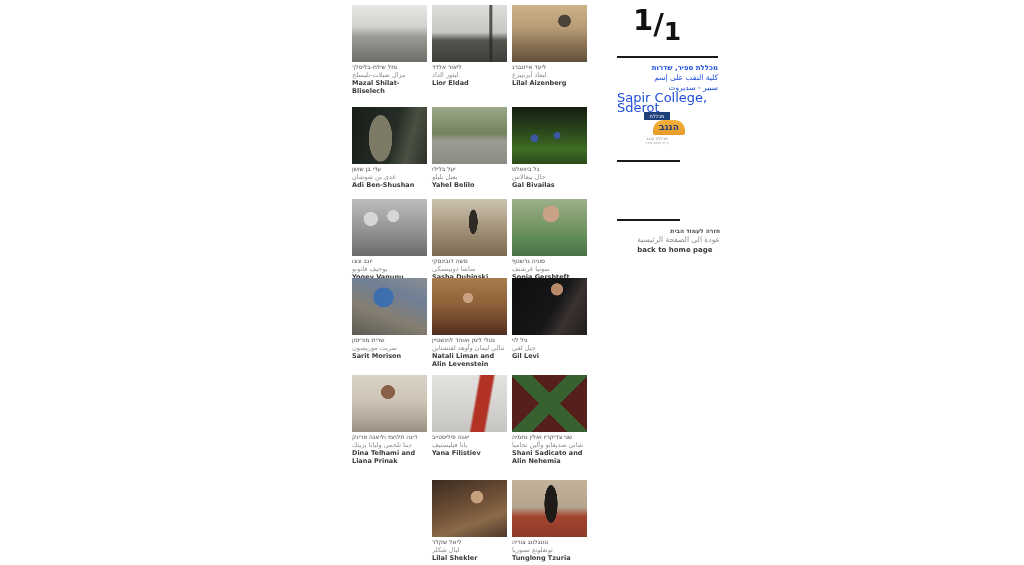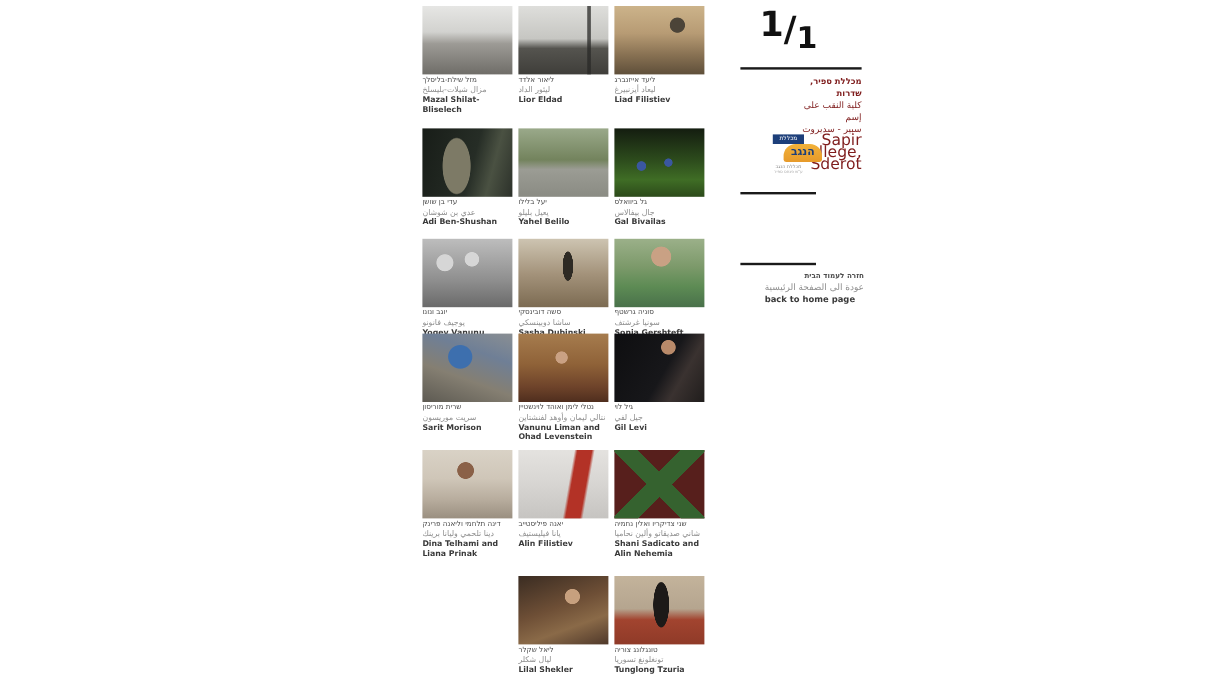--- a/index.html
+++ b/index.html
@@ -52,21 +52,21 @@
   
   .rightcol{position:absolute;left:617px;top:0;width:103px;}
   .pageindicator{position:absolute;left:16px;top:6px;color:#111;font-weight:bold;}
   .pi-top{font-size:29px;line-height:29px;vertical-align:top;}
   .pi-slash{font-size:29px;line-height:29px;vertical-align:top;position:relative;top:4px;}
   .pi-bottom{font-size:25px;line-height:25px;position:relative;top:13px;}
   .rule{position:absolute;left:0;height:0;border-top:2px solid #1a1a1a;}
   .rule-top{top:56px;width:101px;}
   .rule-mid{top:160px;width:63px;}
   .rule-low{top:219px;width:63px;}
-  .college{position:absolute;top:63px;right:2px;text-align:right;color:#7f1d1d;margin-left:47px;}
+  .college{position:absolute;top:63px;right:2px;color:#1d4ed8;}
   .college .he{font-size:7px;line-height:10px;font-weight:bold;direction:rtl;}
   .college .ar{font-size:7.5px;line-height:10px;direction:rtl;}
   .college .en{font-size:13px;line-height:10px;font-weight:normal;}
   .logo{position:absolute;top:112px;left:24px;width:32px;cursor:pointer;}
   .logo-banner{width:26px;height:8px;margin:0 auto;background:#1d3f7a;color:#fff;
     font-size:5px;line-height:8px;text-align:center;direction:rtl;}
   .logo-body{width:32px;height:15px;background:linear-gradient(180deg,#f2b23a,#e79a2a);
     border-radius:10px 10px 2px 2px;color:#1d3f7a;font-weight:bold;font-size:9px;
     line-height:15px;text-align:center;direction:rtl;margin-left:12px;}
   .logo-sub{font-size:4px;line-height:5px;color:#8a8a8a;text-align:center;direction:rtl;margin-top:1px;}
@@ -93,21 +93,21 @@
     <div class="he">ליאור אלדד</div>
     <div class="ar">ليئور الداد</div>
     <div class="en">Lior Eldad</div>
   </div>
 </div>
 <div class="cell" style="left:512px;top:5px;">
   <div class="ph ph3"></div>
   <div class="cap">
     <div class="he">ליעד אייזנברג</div>
     <div class="ar">ليعاد أيزنبيرغ</div>
-    <div class="en">Liad Filistiev</div>
+    <div class="en">Lilal Aizenberg</div>
   </div>
 </div>
 
 <div class="cell" style="left:352px;top:107px;">
   <div class="ph ph4"></div>
   <div class="cap">
     <div class="he">עדי בן שושן</div>
     <div class="ar">عدي بن شوشان</div>
     <div class="en">Adi Ben-Shushan</div>
   </div>
@@ -160,21 +160,21 @@
     <div class="he">שרית מוריסון</div>
     <div class="ar">سريت موريسون</div>
     <div class="en">Sarit Morison</div>
   </div>
 </div>
 <div class="cell" style="left:432px;top:278px;">
   <div class="ph ph11"></div>
   <div class="cap">
     <div class="he">נטלי לימן ואוהד לוינשטיין</div>
     <div class="ar">نتالي ليمان وأوهد لفنشتاين</div>
-    <div class="en">Vanunu Liman and Ohad Levenstein</div>
+    <div class="en">Natali Liman and Alin Levenstein</div>
   </div>
 </div>
 <div class="cell" style="left:512px;top:278px;">
   <div class="ph ph12"></div>
   <div class="cap">
     <div class="he">גיל לוי</div>
     <div class="ar">جيل لفي</div>
     <div class="en">Gil Levi</div>
   </div>
 </div>
@@ -185,21 +185,21 @@
     <div class="he">דינה תלחמי וליאנה פרינק</div>
     <div class="ar">دينا تلحمي وليانا برينك</div>
     <div class="en">Dina Telhami and Liana Prinak</div>
   </div>
 </div>
 <div class="cell" style="left:432px;top:375px;">
   <div class="ph ph14"></div>
   <div class="cap">
     <div class="he">יאנה פיליסטייב</div>
     <div class="ar">يانا فيليستيف</div>
-    <div class="en">Alin Filistiev</div>
+    <div class="en">Yana Filistiev</div>
   </div>
 </div>
 <div class="cell" style="left:512px;top:375px;">
   <div class="ph ph15"></div>
   <div class="cap">
     <div class="he">שני צדיקריו ואלין נחמיה</div>
     <div class="ar">شاني صديقاتو وألين نحاميا</div>
     <div class="en">Shani Sadicato and Alin Nehemia</div>
   </div>
 </div>

